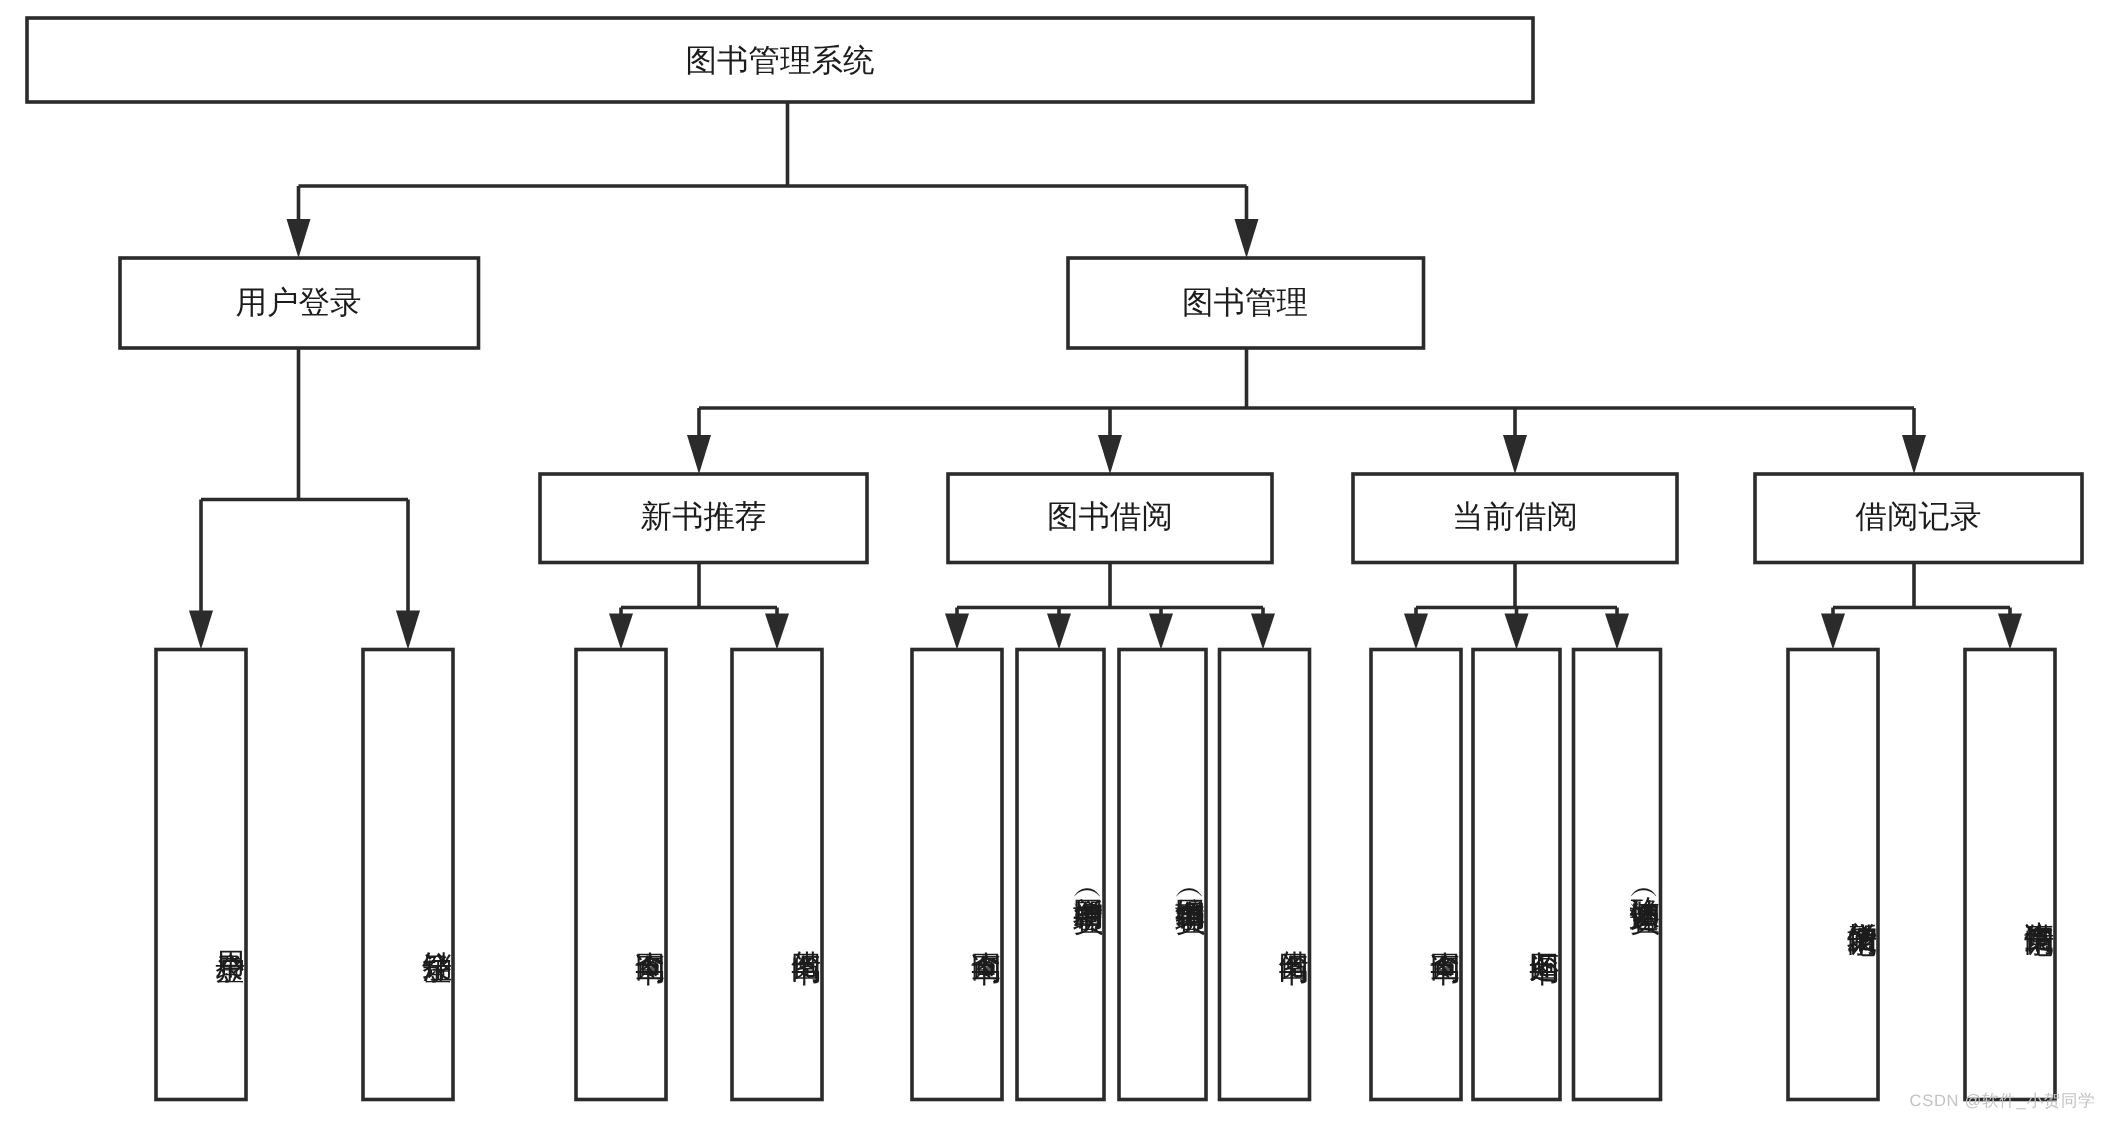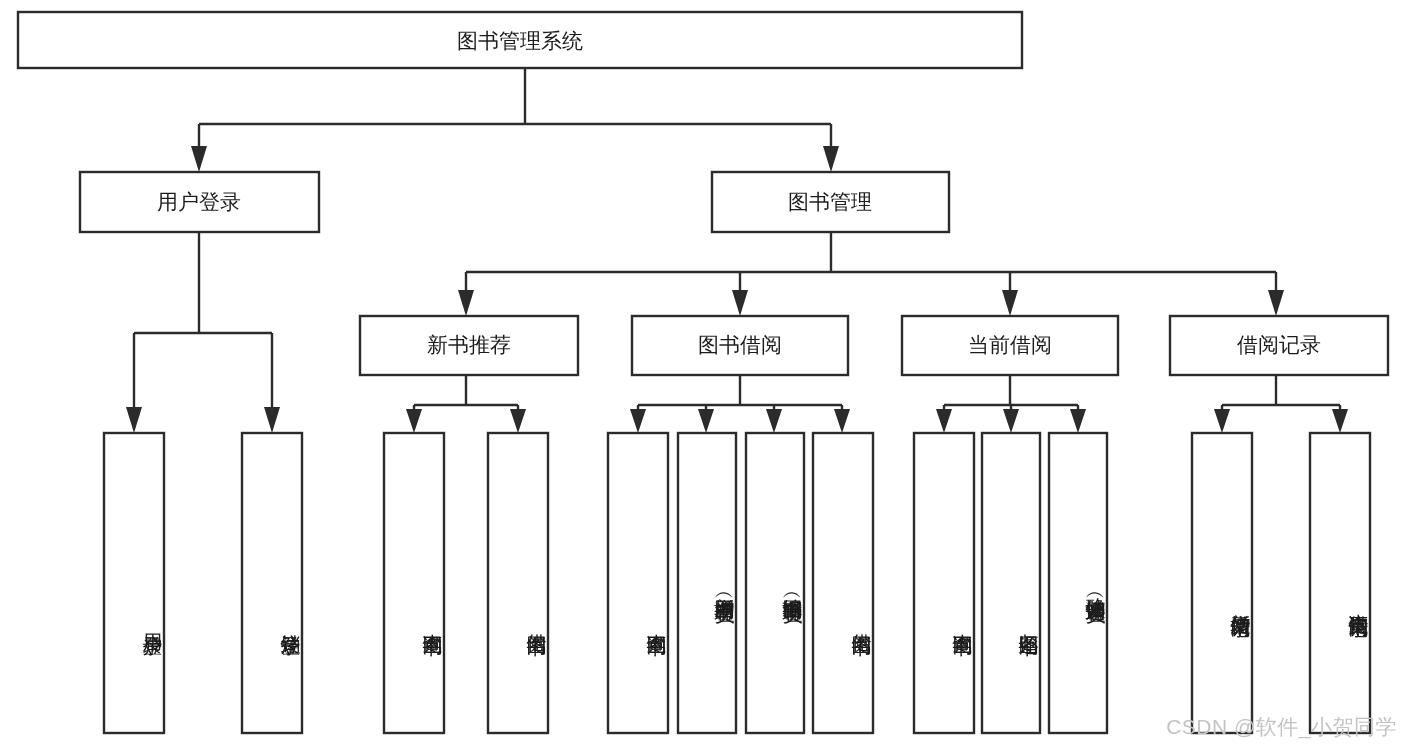--- a/index.html
+++ b/index.html
@@ -70,21 +70,21 @@
     white-space: nowrap;
     text-align: center;
     pointer-events: none;
     user-select: none;
   }
   .watermark {
     position: absolute;
     right: 8px;
     bottom: 6px;
     font-family: "Liberation Sans", "DejaVu Sans", sans-serif;
-    font-size: 21px;
+    font-size: 11px;
     color: #c3c3c3;
     letter-spacing: 0.5px;
     white-space: nowrap;
     user-select: none;
   }
 </style>
 </head>
 <body>
 
 <div id="diagram-root">

